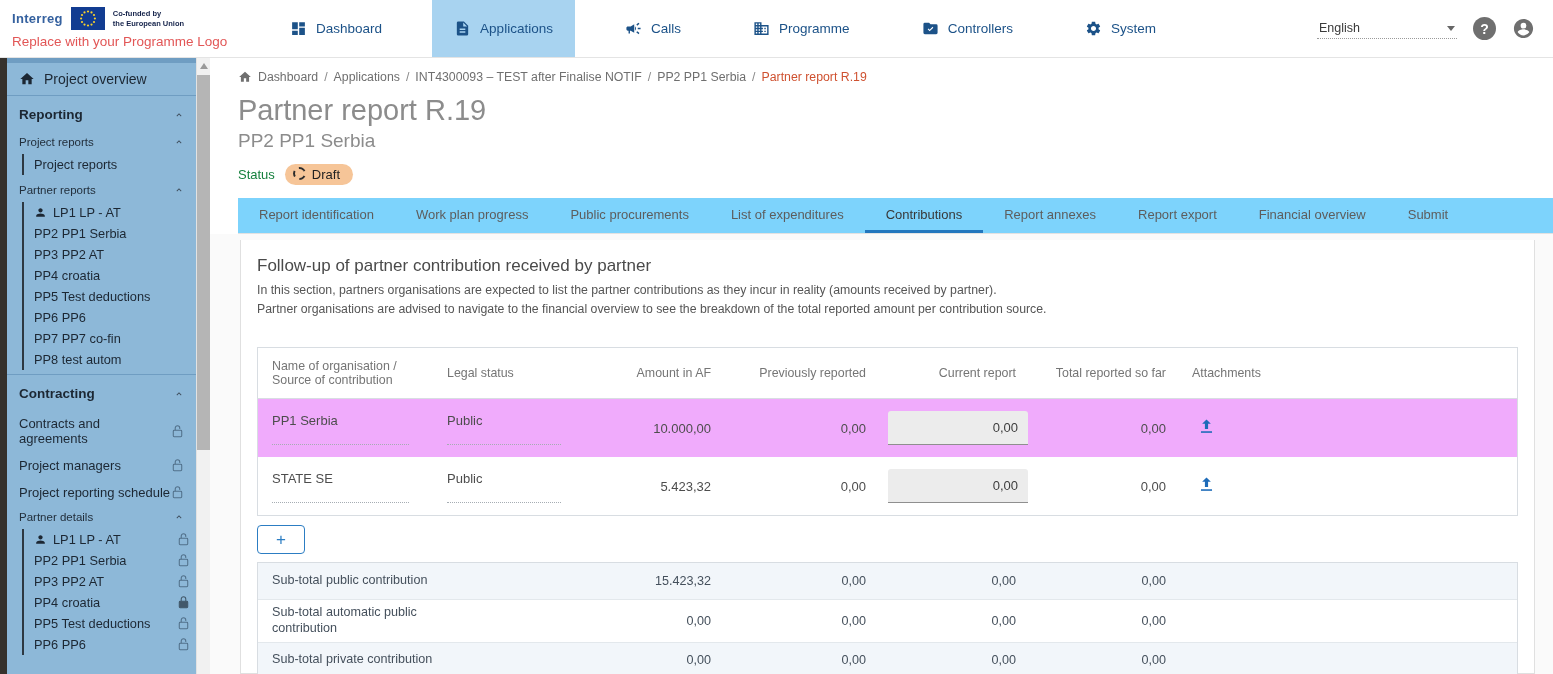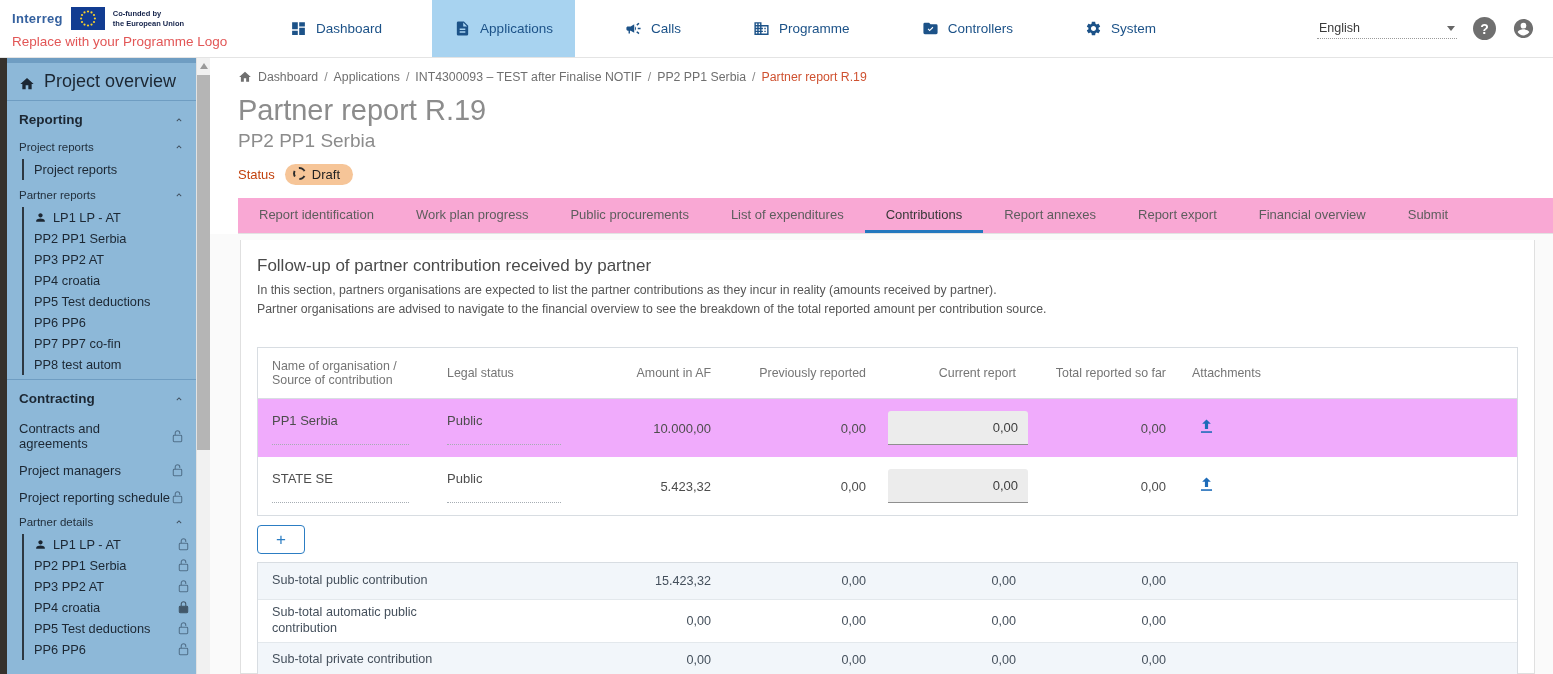--- a/index.html
+++ b/index.html
@@ -32,21 +32,21 @@
     display:flex; align-items:center; justify-content:center; font-size:14px; font-weight:bold; cursor:pointer; }
   .round-icon svg { width:23px; height:23px; fill:#6f6f6f; }
 
   
   .app-body { display:flex; height:616px; }
   .left-edge { width:7px; background:#35312c; flex:none; }
 
   
   .sidebar { width:189px; background:#8db8d8; flex:none; overflow:hidden; color:#1c2733; }
   .side-topstrip { height:5px; background:#6f9dc2; }
-  .side-link { display:flex; align-items:flex-end; gap:9px; padding:8px 12px; font-size:18px; cursor:pointer; }
+  .side-link { display:flex; align-items:flex-start; gap:9px; padding:8px 12px; font-size:14px; cursor:pointer; }
   .side-link svg { width:16px; height:16px; fill:#1c2733; flex:none; }
   .side-divider { height:1px; background:#6f9dc2; }
   .section-head { display:flex; align-items:center; justify-content:space-between; padding:11px 12px 9px;
     font-size:13.5px; font-weight:bold; cursor:pointer; }
   .sub-head { display:flex; align-items:center; justify-content:space-between; padding:5px 12px 4px;
     font-size:11.5px; color:#222f3c; cursor:pointer; }
   .chev { width:10px; height:10px; flex:none; }
   .chev svg { width:10px; height:10px; fill:#3c4a58; display:block; }
   .group { border-left:2px solid #2d3842; margin:2px 0 4px 15px; }
   .g-item { display:flex; align-items:center; gap:6px; padding:3px 6px 3px 10px; font-size:12.8px;
@@ -68,26 +68,26 @@
   .main { flex:1; background:#fafafa; overflow:hidden; display:flex; flex-direction:column; }
   .main-top { background:#fff; padding:12px 0 0 28px; }
   .breadcrumb { display:flex; align-items:center; gap:6px; font-size:12.3px; color:#6f6f6f; }
   .breadcrumb svg { width:14px; height:14px; fill:#6f6f6f; }
   .crumb { cursor:pointer; white-space:nowrap; }
   .crumb-sep { color:#8a8a8a; }
   .crumb.current { color:#cf5130; }
   .page-title { font-size:29px; color:#8c8c8c; margin-top:10px; font-weight:normal; }
   .page-subtitle { font-size:19px; color:#8c8c8c; margin-top:3px; font-weight:normal; }
   .status-row { display:flex; align-items:center; gap:10px; margin-top:12px; }
-  .status-label { font-size:13px; color:#c2410c; }
+  .status-label { font-size:13px; color:#15803d; }
   .status-badge { display:flex; align-items:flex-start; gap:6px; background:#f6c598; border-radius:13px;
     padding:3px 13px 3px 8px; font-size:13px; color:#222; }
   .sync-ico { width:13px; height:13px; border:2px dashed #2c2c2c; border-radius:50%; }
 
-  .tabs { display:flex; margin-top:13px; border-bottom:1px solid #e2e2e2; background:#f9a8d4; }
+  .tabs { display:flex; margin-top:13px; border-bottom:1px solid #e2e2e2; background:#7dd3fc; }
   .tab { padding:9px 21px 8px; font-size:13px; color:#5d5d5d; cursor:pointer; white-space:nowrap;
     border-bottom:3px solid transparent; }
   .tab.active { color:#383838; border-bottom-color:#2176bd; }
 
   
   .content-area { flex:1; padding:6px 18px 0 30px; overflow:hidden; }
   .card { background:#fff; border:1px solid #e0e0e0; border-top:none; height:100%; padding:16px; }
   .section-title { font-size:17px; color:#4a4a4a; font-weight:normal; }
   .desc { font-size:12.3px; color:#555; margin-top:6px; line-height:1.35; }
   .desc + .desc { margin-top:2px; }

